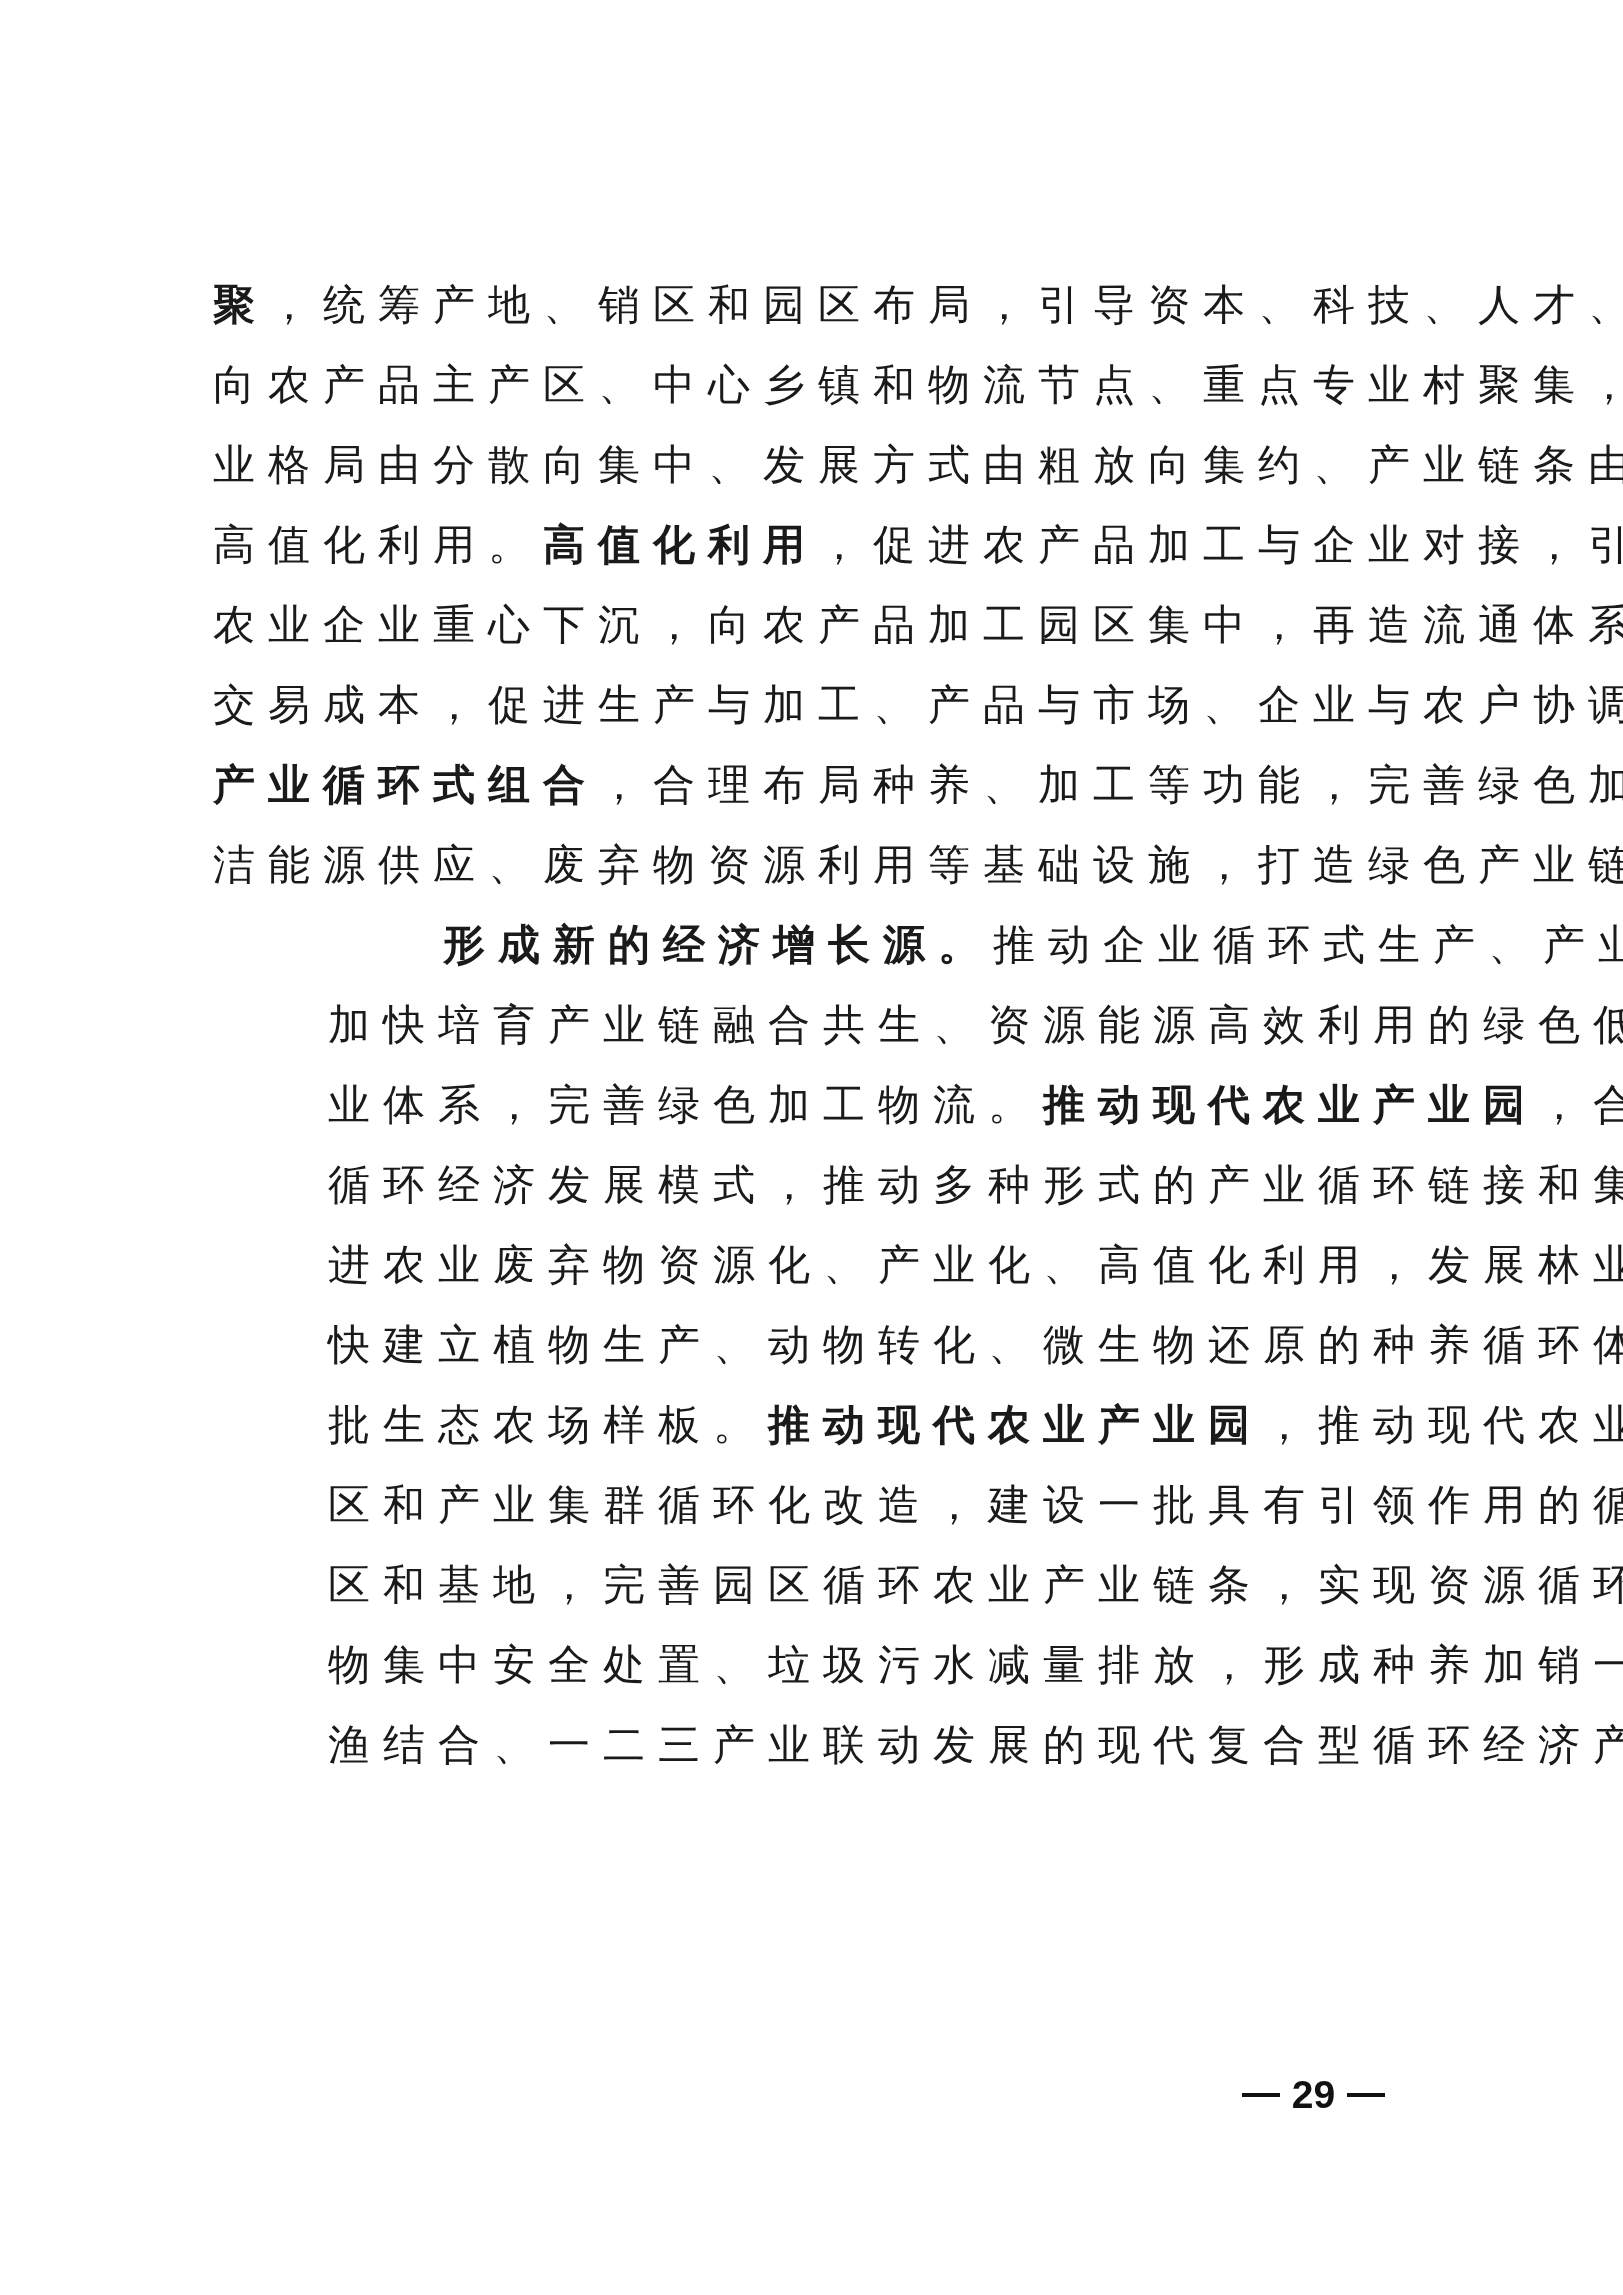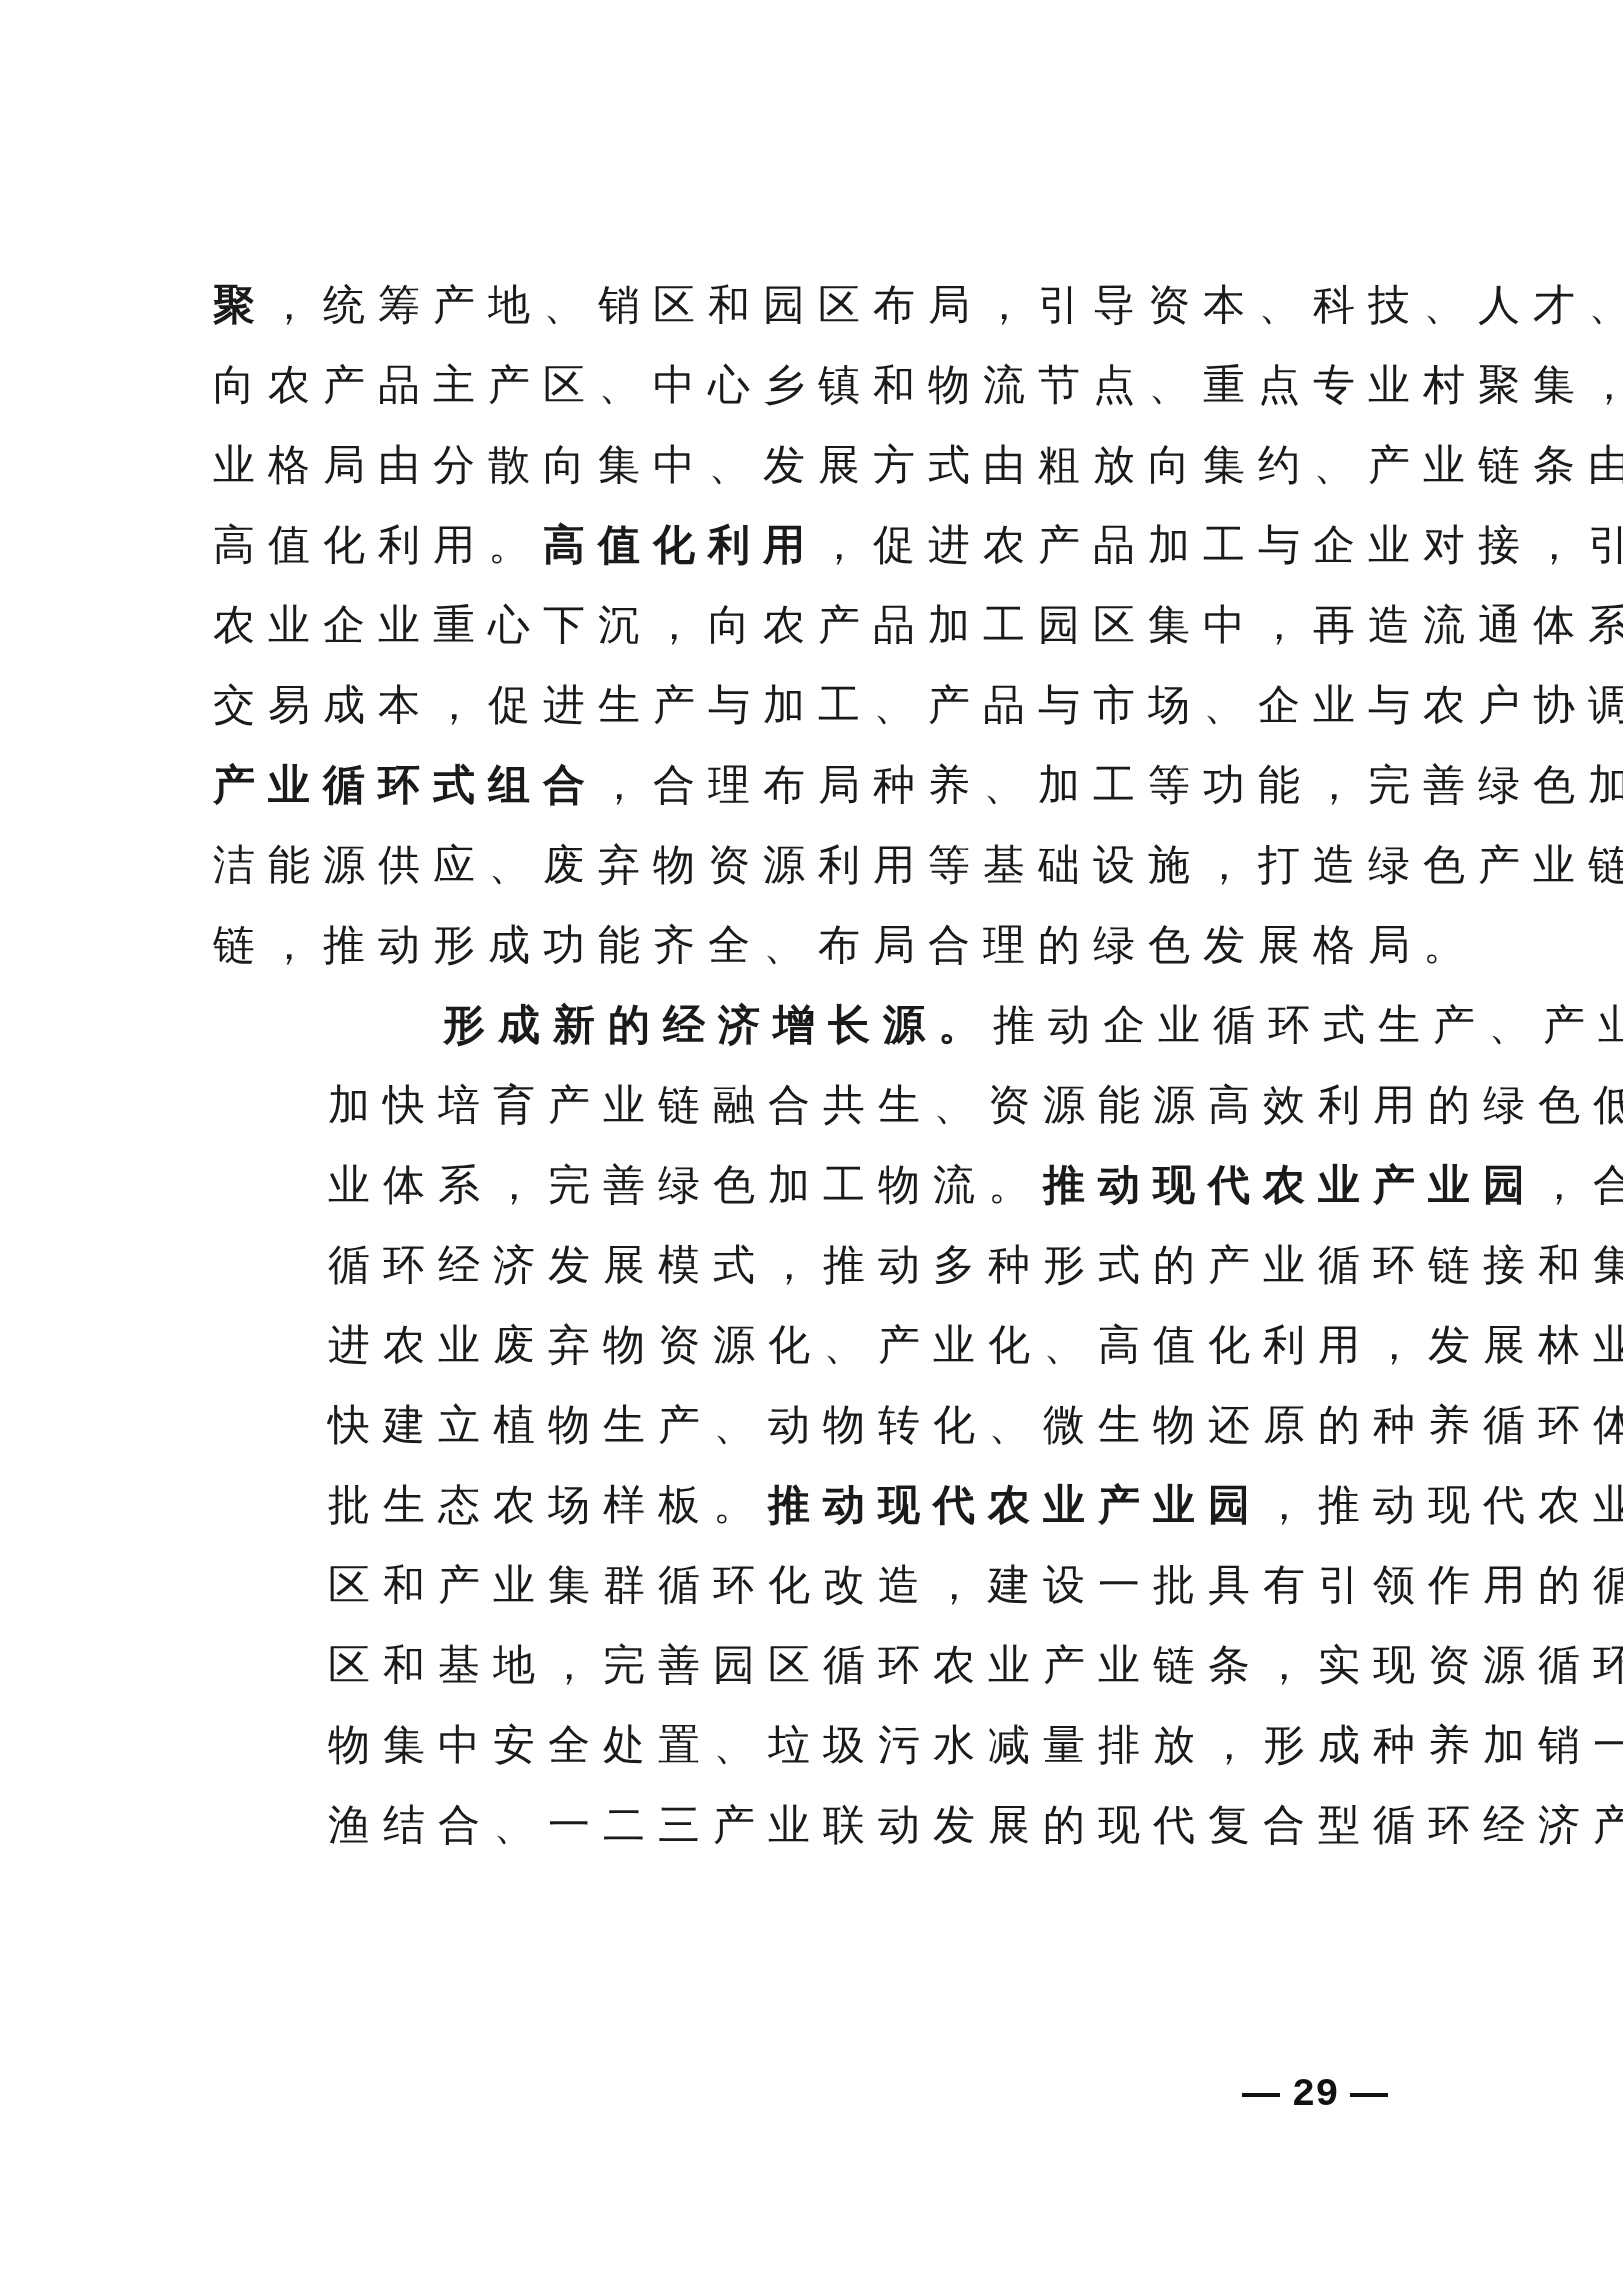--- a/index.html
+++ b/index.html
@@ -23,21 +23,21 @@
   }
   .para { margin: 0; padding: 0; }
   .para.indent { text-indent: 115px; }
   .bold { font-weight: bold; font-family: "DejaVu Sans", "Liberation Sans", sans-serif; }
   .line { display: block; white-space: nowrap; text-align-last: justify; text-align: justify; }
   .line.last { text-align-last: left; }
   .page-number {
     position: absolute;
     left: 1242px;
     top: 2073px;
-    font-family: Liberation Mono, monospace;
+    font-family: Liberation Sans, sans-serif;
     font-size: 39px;
     color: #111111;
     display: flex; align-items: center; gap: 11.8px;
     font-weight: bold;
   }
   .dash { display: inline-block; width: 38px; height: 3.3px; background: #111111; }
 </style>
 </head>
 <body>
 
@@ -45,21 +45,20 @@
   <div class="body-text" id="body-text">
       <div class="para">
         <span class="line"><span class="bold">聚</span><span>，统筹产地、销区和园区布局，引导资本、科技、人才、土地等要素</span></span>
         <span class="line"><span>向农产品主产区、中心乡镇和物流节点、重点专业村聚集，促进产</span></span>
         <span class="line"><span>业格局由分散向集中、发展方式由粗放向集约、产业链条由单一向</span></span>
         <span class="line"><span>高值化利用。</span><span class="bold">高值化利用</span><span>，促进农产品加工与企业对接，引导大型</span></span>
         <span class="line"><span>农业企业重心下沉，向农产品加工园区集中，再造流通体系，降低</span></span>
         <span class="line"><span>交易成本，促进生产与加工、产品与市场、企业与农户协调发展。</span></span>
         <span class="line"><span class="bold">产业循环式组合</span><span>，合理布局种养、加工等功能，完善绿色加工物流、清</span></span>
         <span class="line"><span>洁能源供应、废弃物资源利用等基础设施，打造绿色产业链供应</span></span>
-        <span class="line last"><span>链，推动形成功能齐全、布局合理的绿色发展格局。</span></span>
       </div>
       <div class="para indent">
         <span class="line" style="padding-left: 115px;"><span class="bold">形成新的经济增长源。</span><span>推动企业循环式生产、产业循环式组合，</span></span>
         <span class="line"><span>加快培育产业链融合共生、资源能源高效利用的绿色低碳循环产</span></span>
         <span class="line"><span>业体系，完善绿色加工物流。</span><span class="bold">推动现代农业产业园</span><span>，合理选择农业</span></span>
         <span class="line"><span>循环经济发展模式，推动多种形式的产业循环链接和集成发展，促</span></span>
         <span class="line"><span>进农业废弃物资源化、产业化、高值化利用，发展林业循环经济，加</span></span>
         <span class="line"><span>快建立植物生产、动物转化、微生物还原的种养循环体系，打造一</span></span>
         <span class="line"><span>批生态农场样板。</span><span class="bold">推动现代农业产业园</span><span>，推动现代农业产业园</span></span>
         <span class="line"><span>区和产业集群循环化改造，建设一批具有引领作用的循环经济园</span></span>

